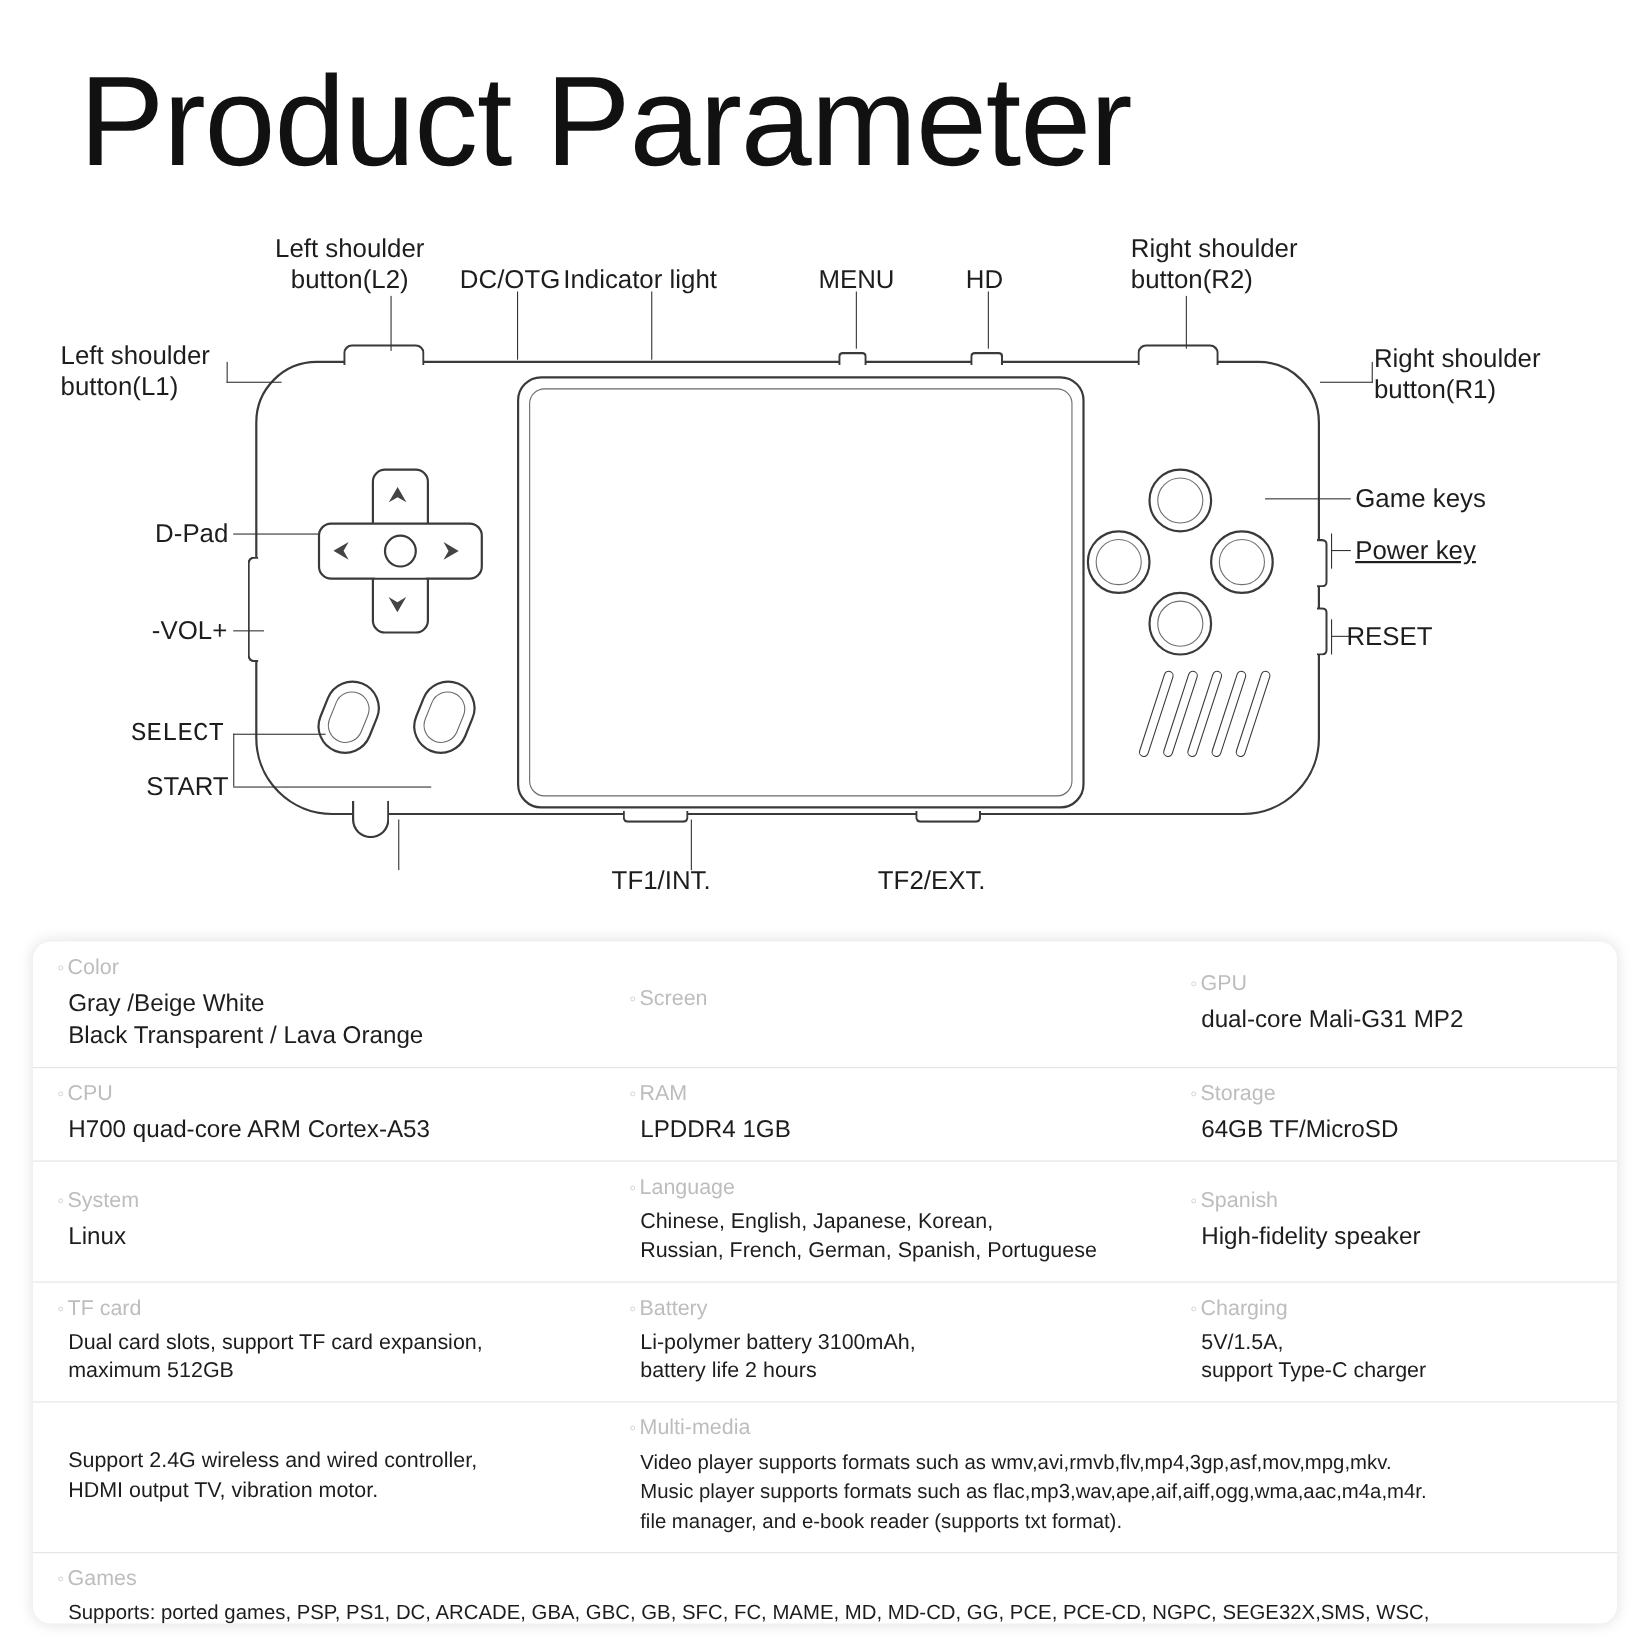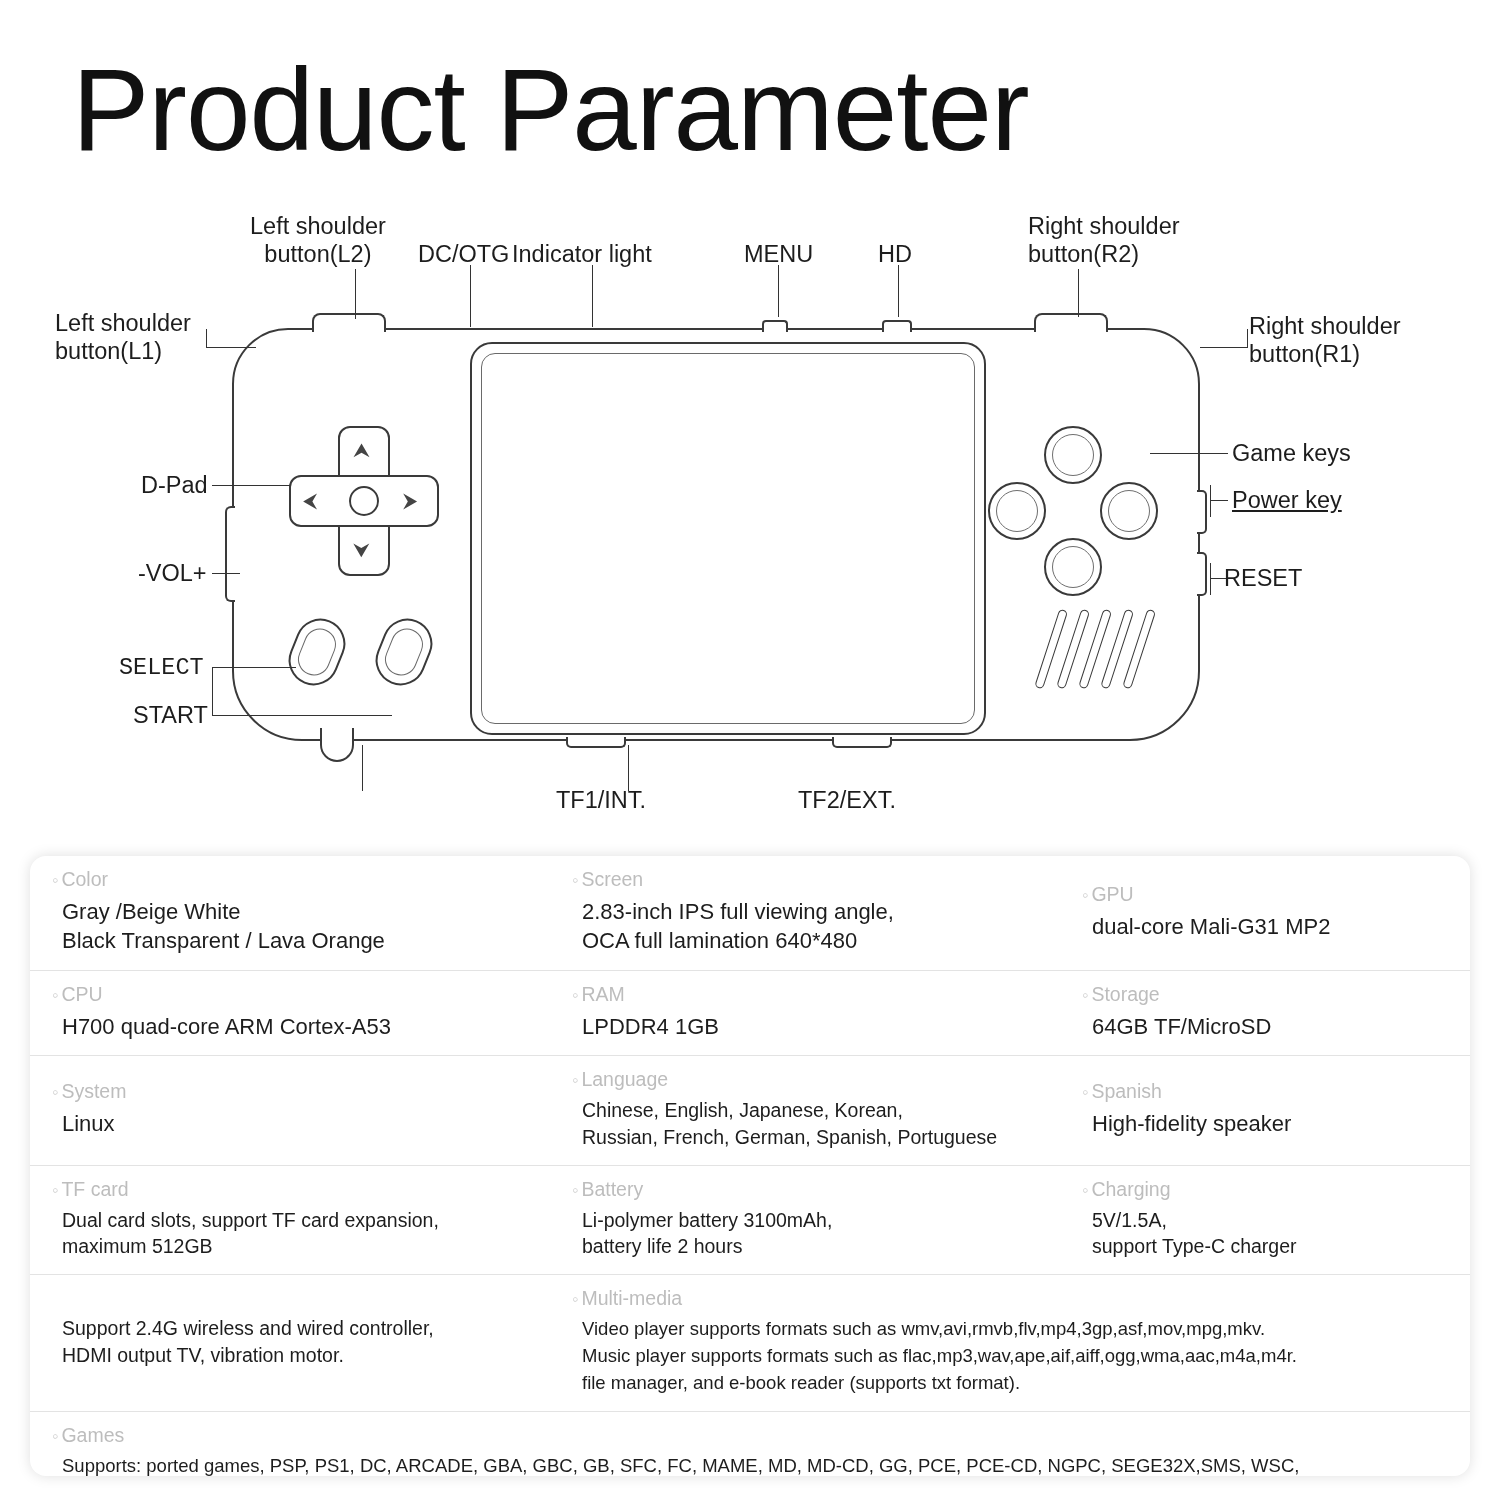--- a/index.html
+++ b/index.html
@@ -324,22 +324,20 @@
   <div class="specs">
 
     <div class="spec-row">
       <div class="cell c1">
         <div class="cell-label">Color</div>
         <div class="cell-value">Gray /Beige White
 Black Transparent / Lava Orange</div>
       </div>
       <div class="cell c2">
         <div class="cell-label">Screen</div>
-        <div class="cell-value">2.83-inch IPS full viewing angle,
-OCA full lamination 640*480</div>
       </div>
       <div class="cell c3">
         <div class="cell-label">GPU</div>
         <div class="cell-value">dual-core Mali-G31 MP2</div>
       </div>
     </div>
 
     <div class="spec-row">
       <div class="cell c1">
         <div class="cell-label">CPU</div>

